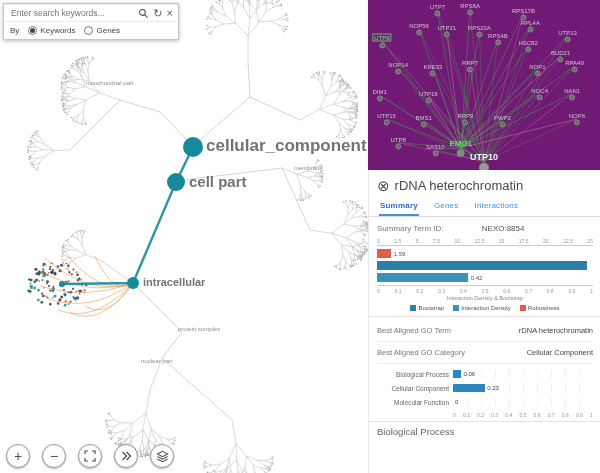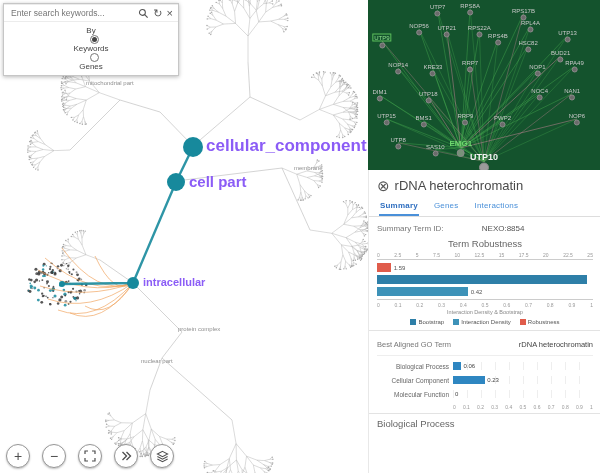--- a/index.html
+++ b/index.html
@@ -2,41 +2,41 @@
 <html><head>
 <meta charset="utf-8">
 <style>
   html,body{margin:0;padding:0;}
   body{width:600px;height:473px;overflow:hidden;font-family:"Liberation Sans",sans-serif;background:#fff;position:relative;}
   #app{position:absolute;inset:0;width:600px;height:473px;}
 
   
   .left-panel{position:absolute;left:0;top:0;width:368px;height:473px;background:#fff;overflow:hidden;}
   #tree-svg{position:absolute;left:0;top:0;}
-  .node-label{position:absolute;color:#8b5cf6;font-weight:bold;white-space:nowrap;z-index:3;}
+  .node-label{position:absolute;color:#737373;font-weight:bold;white-space:nowrap;z-index:3;}
   .node-label.l1{left:206px;top:136px;font-size:17px;}
   .node-label.l2{left:189px;top:173px;font-size:15px;}
   .node-label.l3{left:143px;top:276px;font-size:11px;}
   .tiny-label{position:absolute;color:#8f8f8f;font-size:6px;white-space:nowrap;z-index:2;}
 
   .search-card{position:absolute;left:3px;top:3px;width:174px;background:#fff;border:1px solid #c6c6c6;box-shadow:0 1px 4px rgba(0,0,0,.28);z-index:10;}
   .app-title{font-size:11px;font-weight:bold;color:#333;padding:3px 6px 2px;}
   .search-row{display:flex;align-items:center;border-top:1px solid #ececec;padding:2px 5px;}
   .search-row input{flex:1;border:none;outline:none;font-size:8.5px;color:#666;min-width:0;font-family:inherit;}
   .icon-btn{color:#555;margin-left:4px;cursor:pointer;line-height:1;display:flex;align-items:center;font-size:11px;}
-  .by-row{display:flex;align-items:center;border-top:1px solid #ececec;padding:4px 6px;font-size:8px;color:#444;flex-direction:column;}
+  .by-row{display:flex;align-items:center;border-top:1px solid #ececec;padding:4px 6px;font-size:8px;color:#444;}
   .radio{width:7px;height:7px;border:1px solid #777;border-radius:50%;margin:0 3px 0 9px;position:relative;flex:0 0 auto;}
   .radio.sel::after{content:"";position:absolute;inset:1px;background:#444;border-radius:50%;}
 
   .zoom-controls{position:absolute;left:6px;bottom:5px;display:flex;gap:12px;z-index:10;}
   .zc-btn{width:22px;height:22px;border-radius:50%;background:#fff;border:1px solid #979797;color:#4d4d4d;display:flex;align-items:center;justify-content:center;font-size:14px;box-shadow:0 1px 2px rgba(0,0,0,.25);cursor:pointer;}
   .zc-btn svg{display:block;}
 
   
-  .network-panel{position:absolute;left:368px;top:0;width:232px;height:170px;background:#14532d;overflow:hidden;}
+  .network-panel{position:absolute;left:368px;top:0;width:232px;height:170px;background:#701a75;overflow:hidden;}
   #net-edges{position:absolute;left:0;top:0;}
   .net-node{position:absolute;transform:translate(-50%,-50%);display:flex;flex-direction:column;align-items:center;z-index:2;cursor:pointer;}
   .net-node .lbl{font-size:6px;color:#c9c9c9;white-space:nowrap;}
   .net-node .dot{width:4px;height:4px;border-radius:50%;background:#6b6b6b;border:1px solid #8b8b8b;margin-top:1px;}
   .net-node.hl .lbl{color:#90e08f;border:1px solid #5cbf5c;padding:0 1px;}
   .net-node.hub1 .lbl{color:#6fd86f;font-size:8px;font-weight:bold;}
   .net-node.hub1 .dot{width:6px;height:6px;background:#79917a;}
   .net-node.hub2 .lbl{color:#f2f2f2;font-size:9px;font-weight:bold;}
   .net-node.hub2 .dot{width:8px;height:8px;background:#9b9b9b;}
 
@@ -1947,21 +1947,20 @@
       <span class="tab">Genes</span>
       <span class="tab">Interactions</span>
     </div>
 
     <div class="dp-body">
       <div class="term-id">
         <span>Summary Term ID:</span>
         <span class="v">NEXO:8854</span>
       </div>
 
-      <div class="sec-title center">Term Robustness</div>
 
       <div>
         <div class="ticks">
             <span>0</span>
             <span>2.5</span>
             <span>5</span>
             <span>7.5</span>
             <span>10</span>
             <span>12.5</span>
             <span>15</span>
@@ -2014,20 +2013,24 @@
             </span>
           </div>
       </div>
 
       <div class="hr"></div>
 
       <div class="kv-row">
         <span>Best Aligned GO Term</span>
         <span class="v">rDNA heterochromatin</span>
       </div>
+      <div class="kv-row">
+        <span>Best Aligned GO Category</span>
+        <span class="v">Cellular Component</span>
+      </div>
 
       <div class="go-chart">
         <div>
             <div class="go-row">
               <span class="cat">Biological Process</span>
               <div class="area">
                 <div class="bar" style="width: 6%; background: rgb(46, 134, 193);"></div>
                 <span class="bval" style="left: 6%;">0.06</span>
               </div>
             </div>

